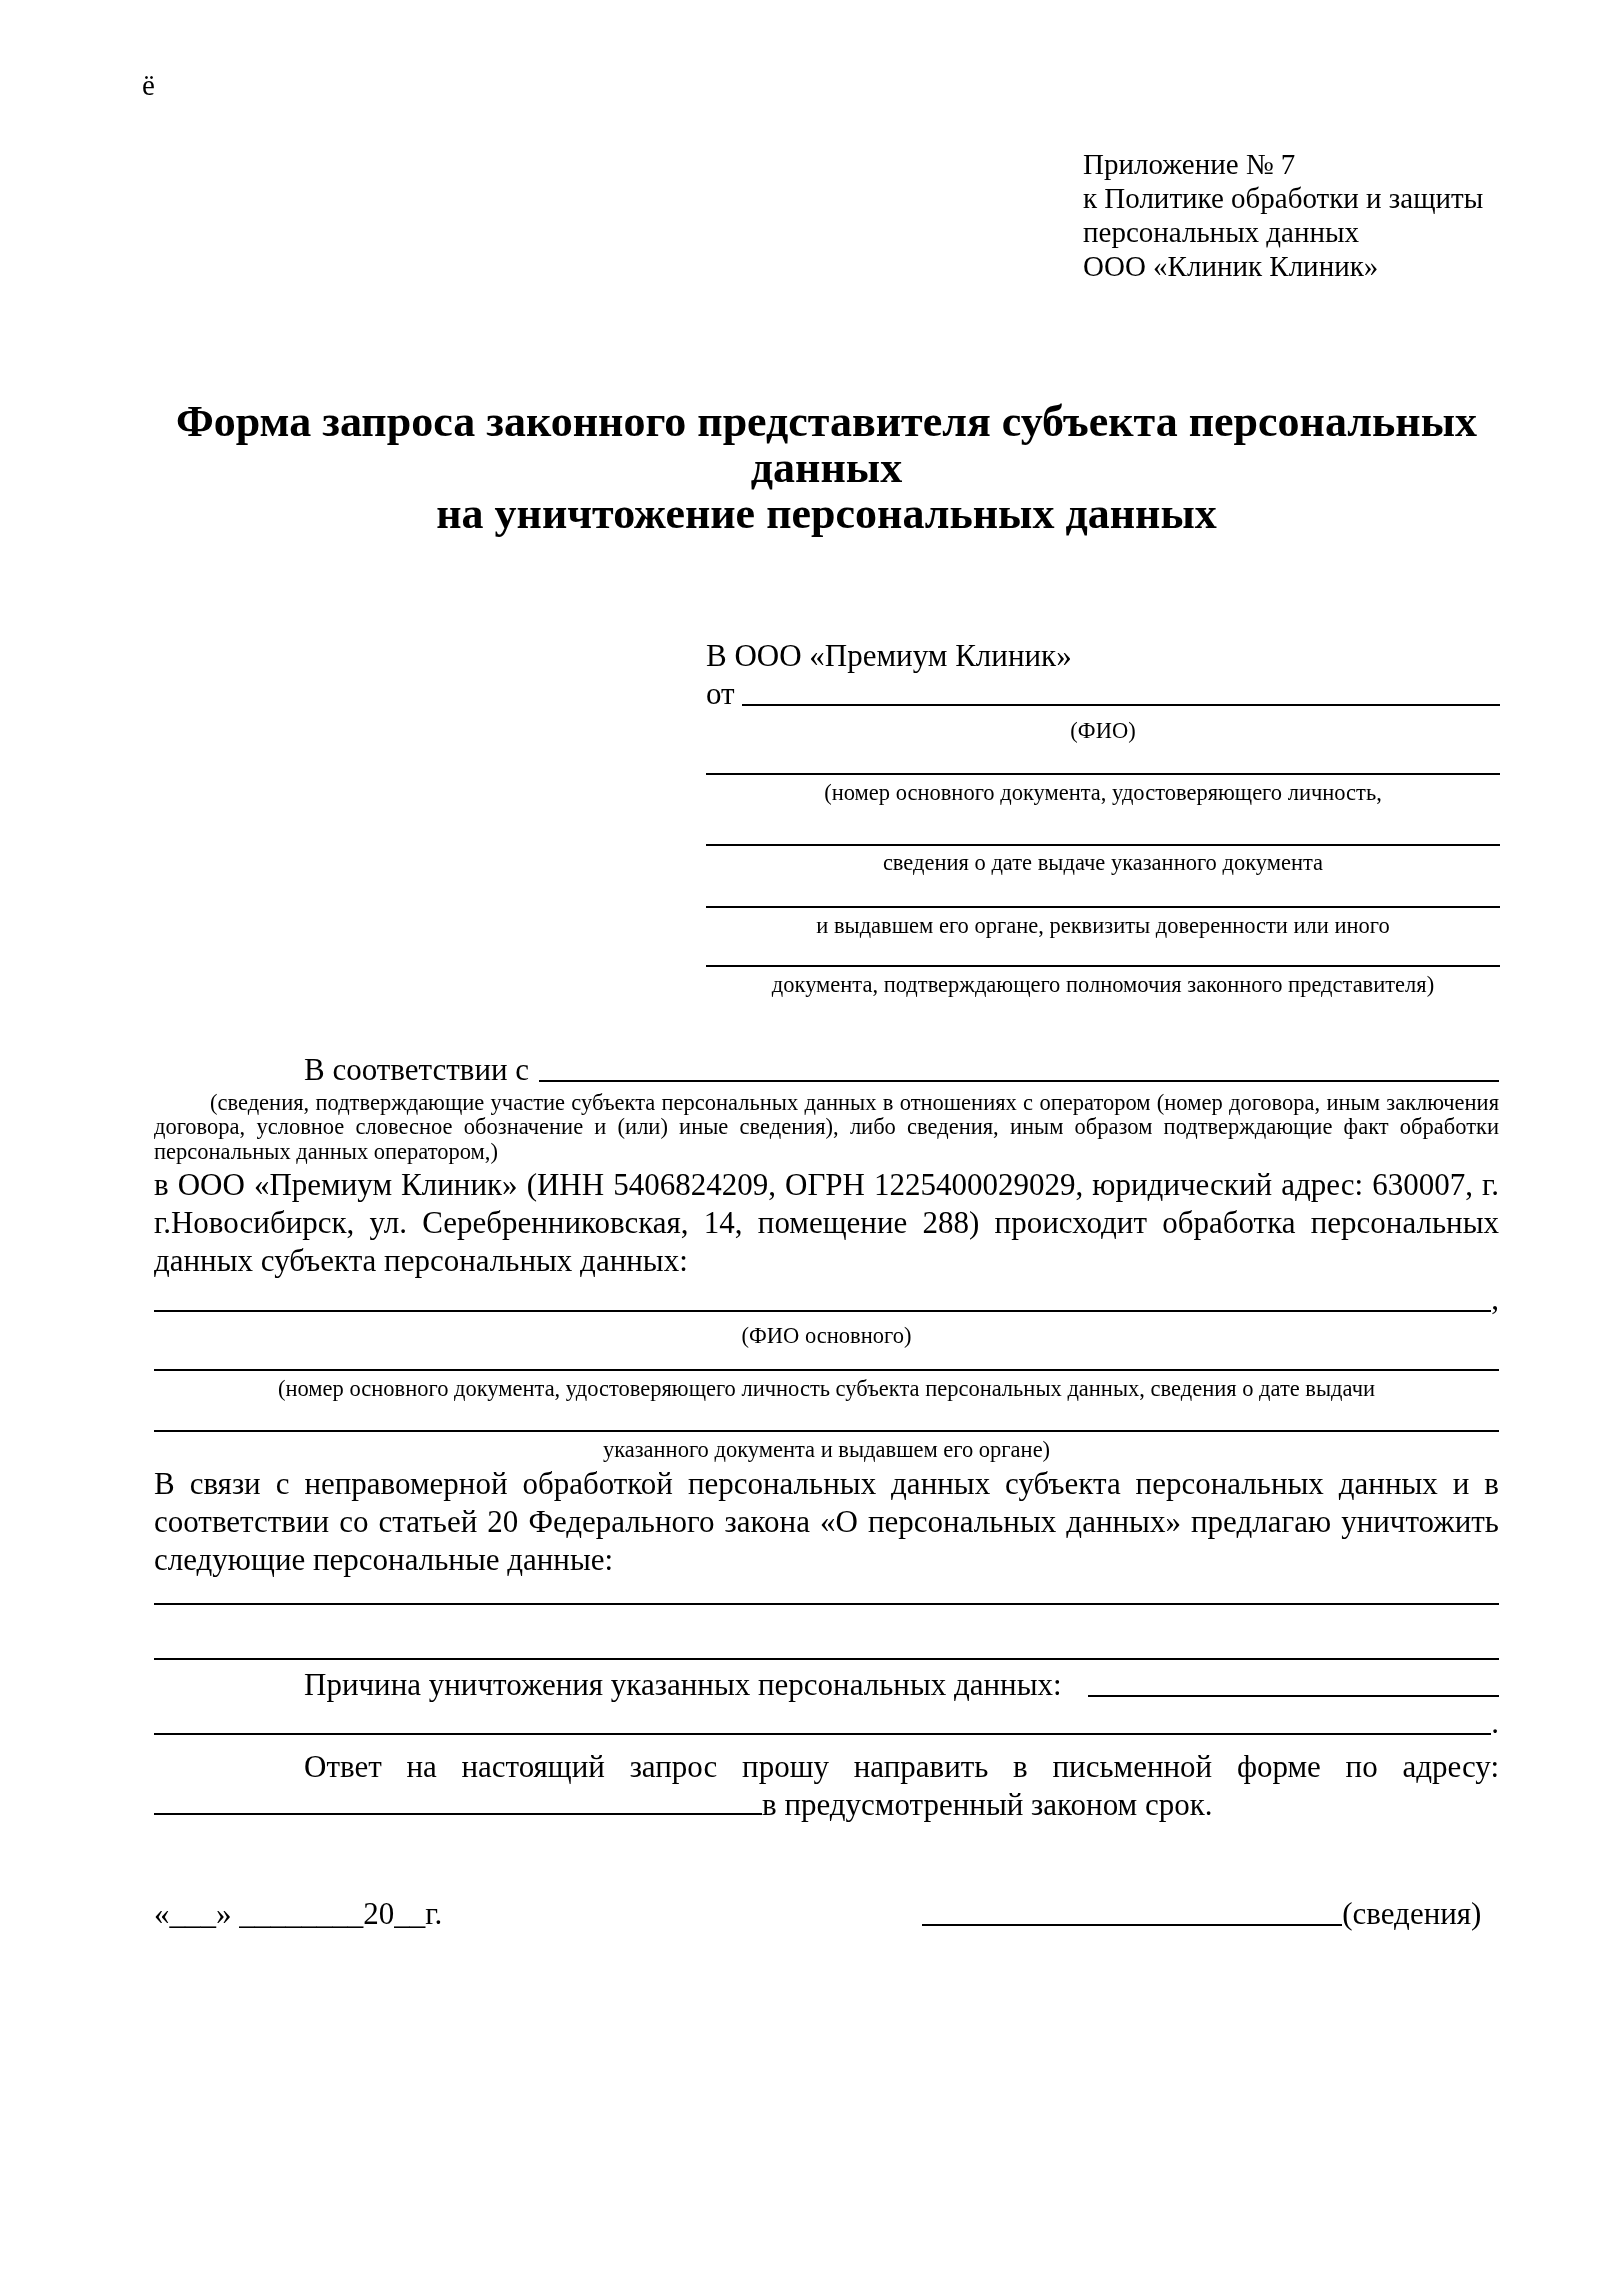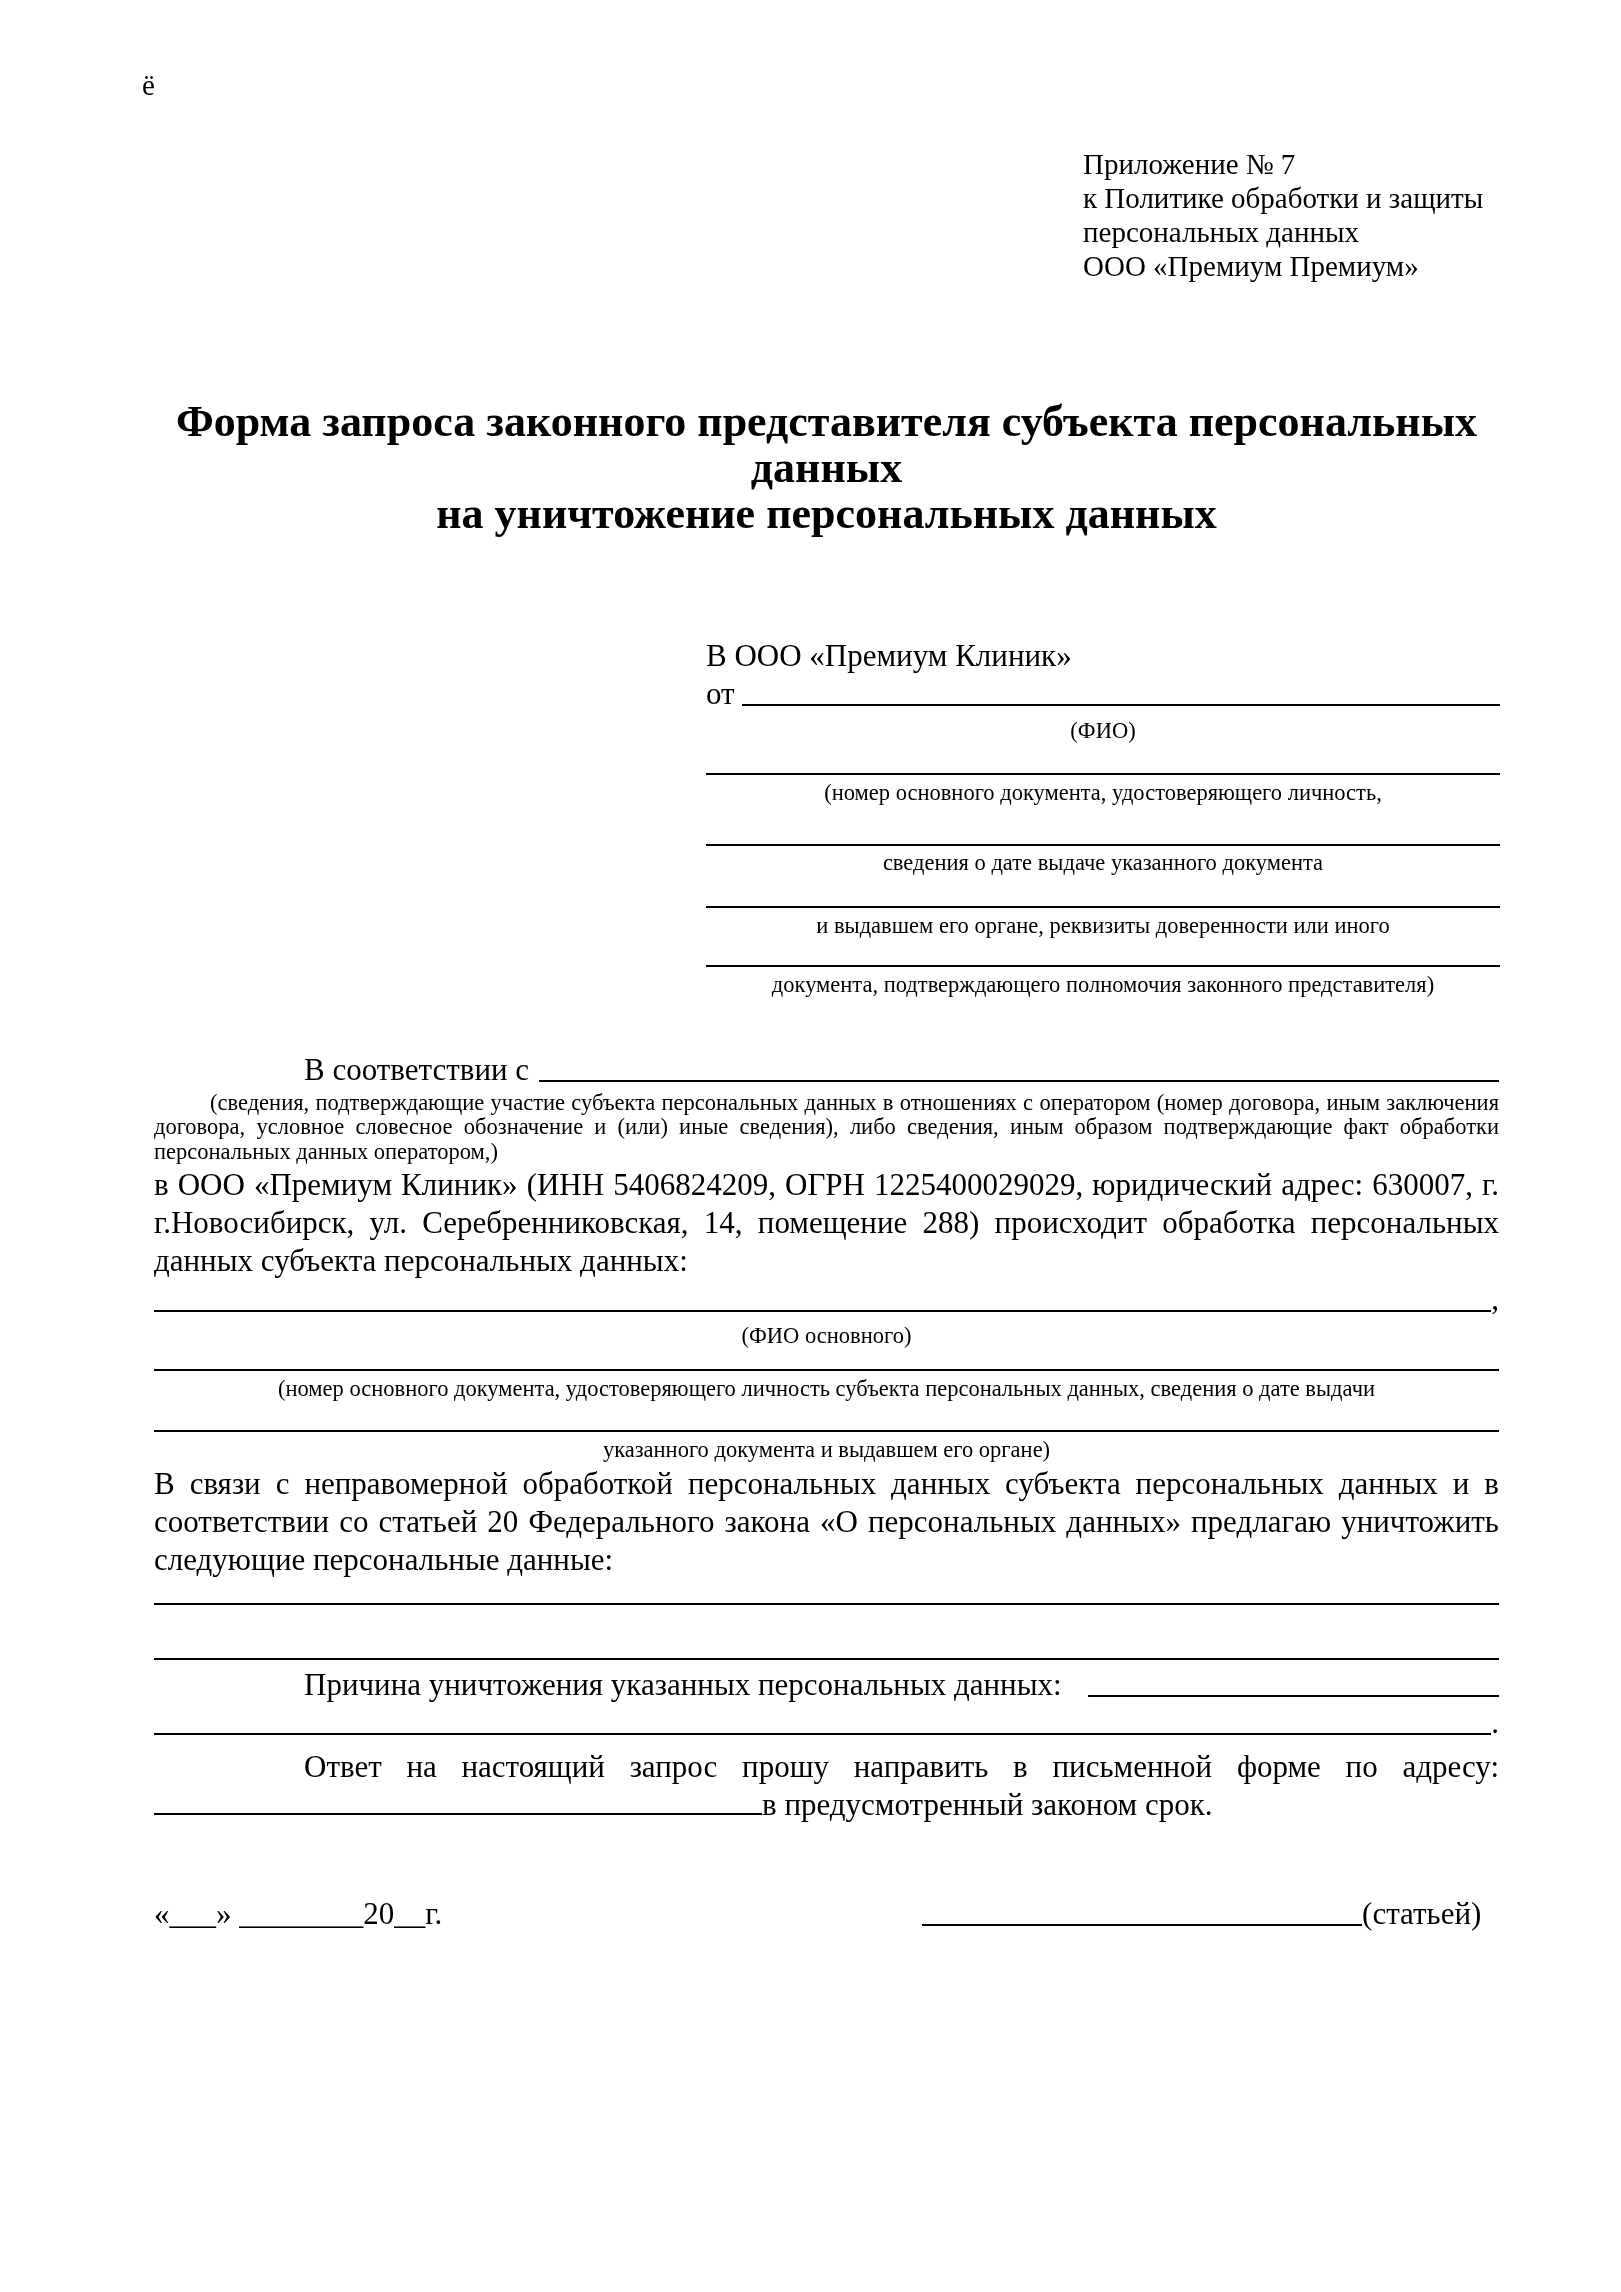--- a/index.html
+++ b/index.html
@@ -48,21 +48,21 @@
 <body>
 
 <div class="page">
 
   <div class="stray">ё</div>
 
   <div class="appendix">
     <div>Приложение № 7</div>
     <div>к Политике обработки и защиты</div>
     <div>персональных данных</div>
-    <div>ООО «Премиум Премиум»</div>
+    <div>ООО «Клиник Клиник»</div>
   </div>
 
   <div class="title">
     <div>Форма запроса законного представителя субъекта персональных данных</div>
     <div>на уничтожение персональных данных</div>
   </div>
 
   <div class="addr">
     <div>В ООО «Премиум Клиник»</div>
     <div class="row from-row">
@@ -120,18 +120,18 @@
 
   <div class="para reply">
     <span>Ответ на настоящий запрос прошу направить в письменной форме по адресу:</span>
     <span class="irule"></span><span>в предусмотренный законом срок.</span>
   </div>
 
   <div class="footer">
     <span>«___» ________20__г.</span>
     <div class="sig">
       <div class="rline mb7"></div>
-      <span>(статьей)</span>
+      <span>(сведения)</span>
     </div>
   </div>
 
 </div>
 
 
 </body></html>

